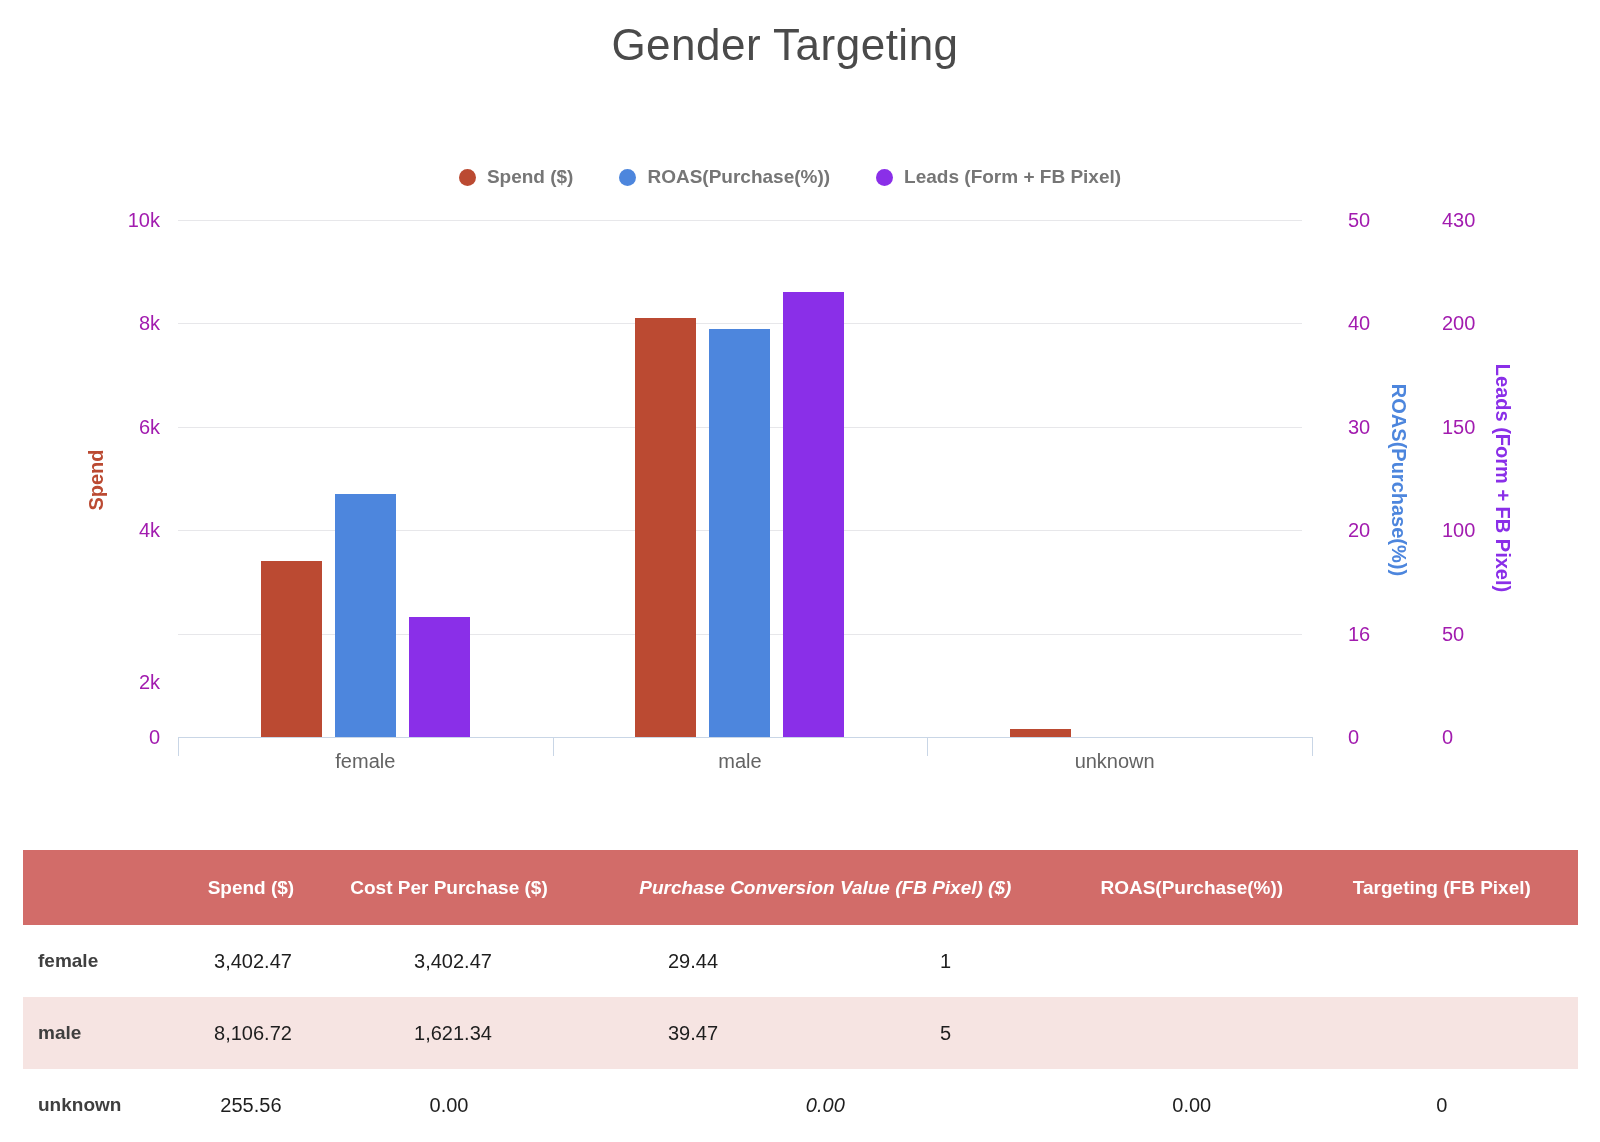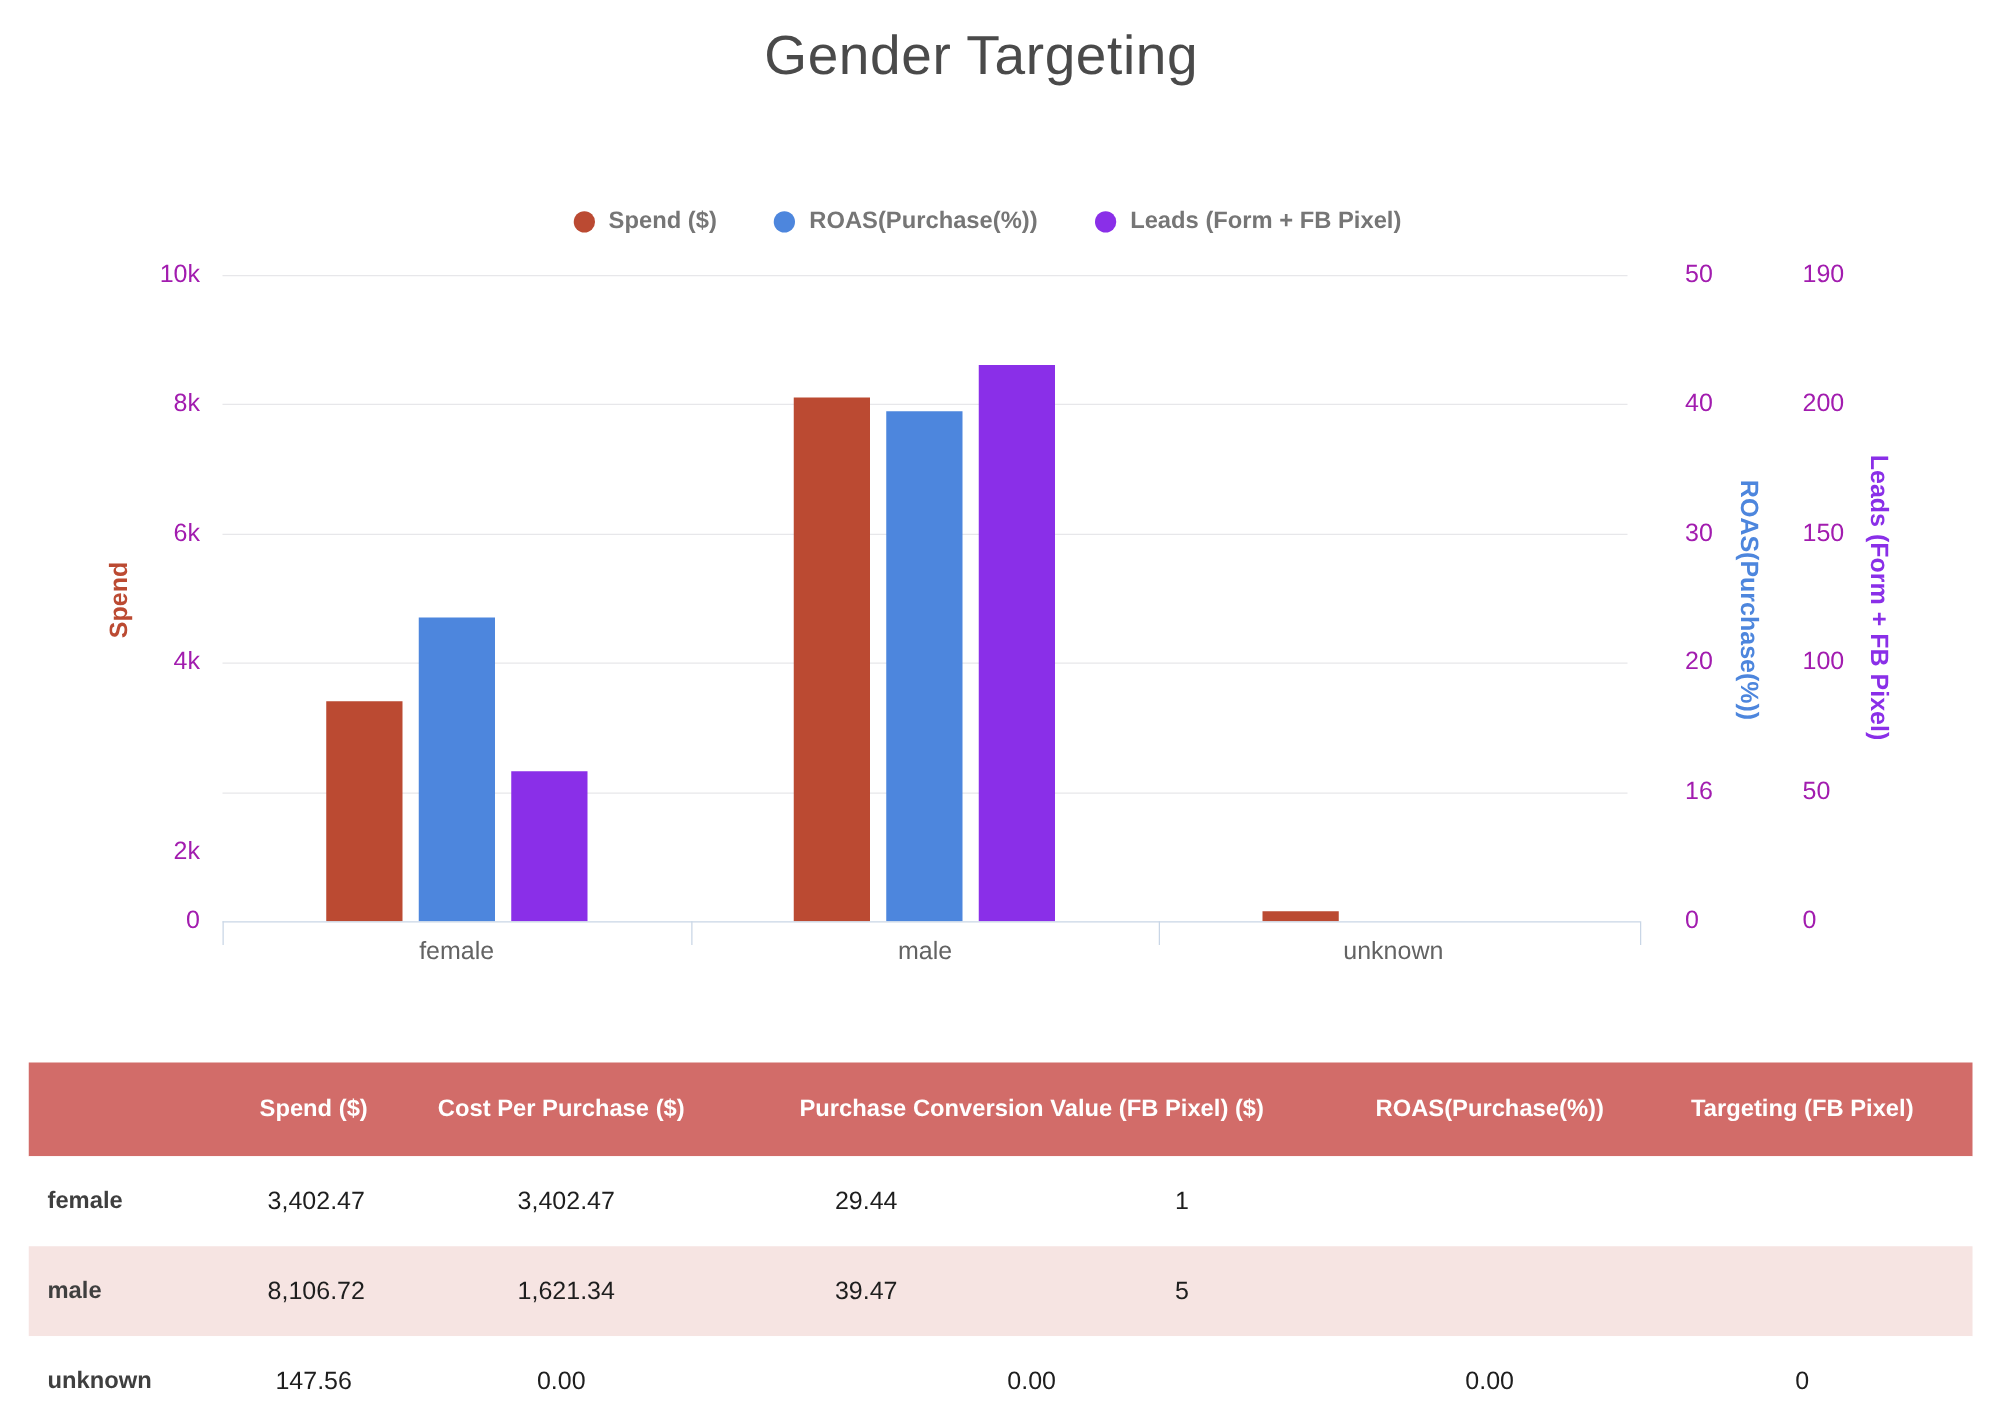--- a/index.html
+++ b/index.html
@@ -42,21 +42,21 @@
   .axis-label-roas  { left:1398px; top:480px; transform:translate(-50%,-50%); writing-mode:vertical-rl; color:#4d86dd; }
   .axis-label-leads { left:1502px; top:478px; transform:translate(-50%,-50%); writing-mode:vertical-rl; color:#8a2fe8; }
 
   .data-table { position:absolute; left:23px; top:850px; width:1555px; }
   .t-row { display:flex; align-items:center; }
   .t-header { height:75px; color:#ffffff; font-weight:bold; font-size:19px; }
   .t-body-row { height:72px; font-size:20px; color:#1e1e1e; background:#ffffff; }
   .t-cell { text-align:center; }
   .t-cell.c0 { text-align:left; padding-left:15px; font-weight:bold; color:#3f3f3f; font-size:19px; }
   .c0 { width:140px; } .c1 { width:150px; } .c2 { width:250px; }
-  .c3 { width:510px; } .c4 { width:230px; } .c5 { width:275px; }
+  .c3 { width:510px;font-style:italic; } .c4 { width:230px; } .c5 { width:275px; }
 </style>
 </head>
 <body>
 
 <div class="canvas">
   <h1 class="chart-title">Gender Targeting</h1>
   <div class="legend">
       <div class="legend-item">
         <span class="legend-dot" style="background: rgb(187, 74, 50);"></span>
         <span class="legend-label">Spend ($)</span>
@@ -114,21 +114,21 @@
       <div class="ytick ytick-roas" style="top: 633.6px;">16</div>
       <div class="ytick ytick-roas" style="top: 530.2px;">20</div>
       <div class="ytick ytick-roas" style="top: 426.8px;">30</div>
       <div class="ytick ytick-roas" style="top: 323.4px;">40</div>
       <div class="ytick ytick-roas" style="top: 220px;">50</div>
       <div class="ytick ytick-leads" style="top: 737px;">0</div>
       <div class="ytick ytick-leads" style="top: 633.6px;">50</div>
       <div class="ytick ytick-leads" style="top: 530.2px;">100</div>
       <div class="ytick ytick-leads" style="top: 426.8px;">150</div>
       <div class="ytick ytick-leads" style="top: 323.4px;">200</div>
-      <div class="ytick ytick-leads" style="top: 220px;">190</div>
+      <div class="ytick ytick-leads" style="top: 220px;">430</div>
     </div>
 
   <div class="axis-label axis-label-spend">Spend</div>
   <div class="axis-label axis-label-roas">ROAS(Purchase(%))</div>
   <div class="axis-label axis-label-leads">Leads (Form + FB Pixel)</div>
 
   <div class="data-table">
     <div class="t-row t-header" id="table-header" style="background: rgb(210, 108, 105);">
         <div class="t-cell c0"></div>
         <div class="t-cell c1">Spend ($)</div>
@@ -147,21 +147,21 @@
         </div>
         <div class="t-row t-body-row" style="background: rgb(246, 228, 226);">
           <div class="t-cell c0">male</div>
           <div class="t-cell c1">8,106.72</div>
           <div class="t-cell c2">1,621.34</div>
           <div class="t-cell c4">39.47</div>
           <div class="t-cell c5">5</div>
         </div>
         <div class="t-row t-body-row">
           <div class="t-cell c0">unknown</div>
-          <div class="t-cell c1">147.56</div>
+          <div class="t-cell c1">255.56</div>
           <div class="t-cell c2">0.00</div>
           <div class="t-cell c3">0.00</div>
           <div class="t-cell c4">0.00</div>
           <div class="t-cell c5">0</div>
         </div>
       </div>
   </div>
 </div>
 
 </body></html>

